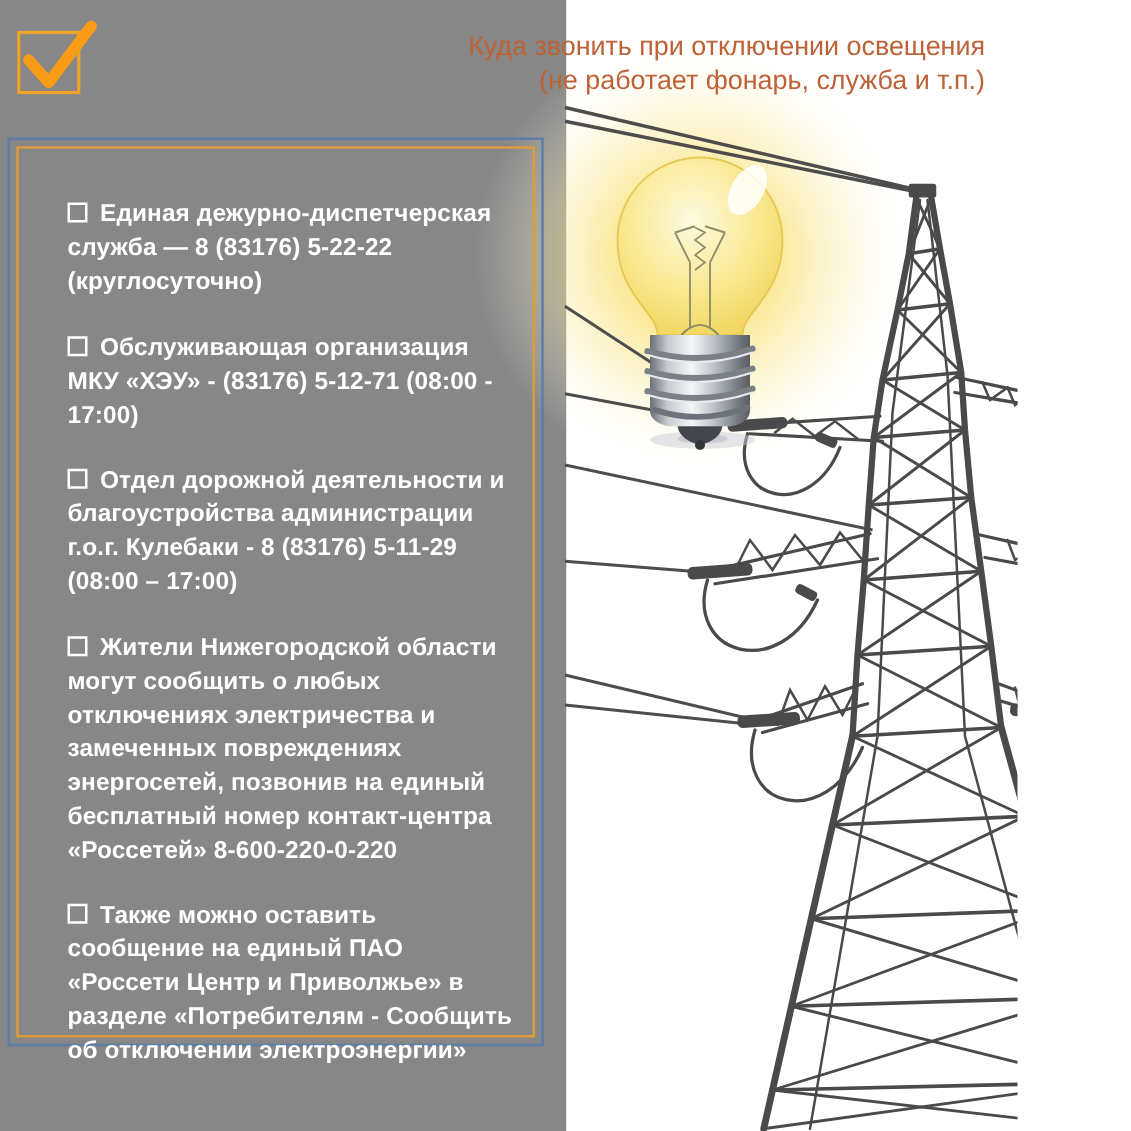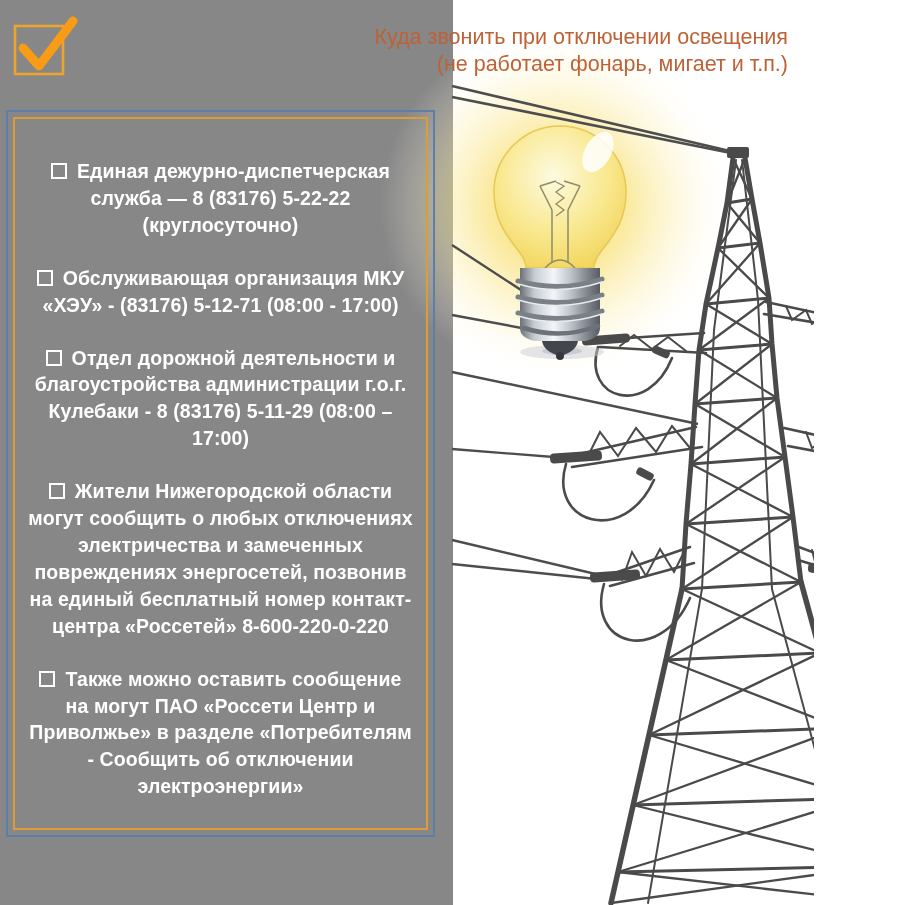--- a/index.html
+++ b/index.html
@@ -16,22 +16,22 @@
   .check-icon { position:absolute; left:10px; top:14px; width:72px; height:66px; }
   .info-panel {
     position:absolute; left:6px; top:110px; width:425px; height:723px;
     border:2px solid #5d7ea7; background:transparent;
   }
   .info-panel .inner-frame {
     position:absolute; left:5px; top:5px; right:5px; bottom:5px;
     border:2px solid #dd9c3a;
   }
   .panel-text {
-    position:absolute; left:20px; right:20px; top:46px;
-    display:flex; flex-direction:column; gap:26px;text-align:center;
+    position:absolute; left:46px; right:20px; top:46px;
+    display:flex; flex-direction:column; gap:26px;
   }
   .panel-text p {
     margin:0; color:#ffffff; font-weight:bold; font-size:19.5px;
     line-height:1.38; letter-spacing:0.1px;
   }
   .bullet {
     display:inline-block; width:12px; height:12px;
     border:2.5px solid #ffffff; margin-right:10px;
     transform:translateY(1px);
   }
@@ -226,27 +226,27 @@
     </g>
   </svg>
 
   <svg class="check-icon" viewBox="0 0 72 66" aria-hidden="true">
     <rect x="5" y="12" width="48" height="48" fill="none" stroke="#eda32c" stroke-width="2.6"></rect>
     <path d="M 13,34 L 29,52 L 63,7" fill="none" stroke="#f89b16" stroke-width="9" stroke-linecap="round" stroke-linejoin="round"></path>
   </svg>
 
   <div class="title">
     <div>Куда звонить при отключении освещения</div>
-    <div>(не работает фонарь, мигает и т.п.)</div>
+    <div>(не работает фонарь, служба и т.п.)</div>
   </div>
 
   <div class="info-panel">
     <div class="inner-frame"></div>
     <div class="panel-text">
       <p><span class="bullet"></span><span>Единая дежурно-диспетчерская служба — 8 (83176) 5-22-22 (круглосуточно)</span></p>
       <p><span class="bullet"></span><span>Обслуживающая организация МКУ «ХЭУ» - (83176) 5-12-71 (08:00 - 17:00)</span></p>
       <p><span class="bullet"></span><span>Отдел дорожной деятельности и благоустройства администрации г.о.г. Кулебаки - 8 (83176) 5-11-29 (08:00 – 17:00)</span></p>
       <p><span class="bullet"></span><span>Жители Нижегородской области могут сообщить о любых отключениях электричества и замеченных повреждениях энергосетей, позвонив на единый бесплатный номер контакт-центра «Россетей» 8-600-220-0-220</span></p>
-      <p><span class="bullet"></span><span>Также можно оставить сообщение на могут ПАО «Россети Центр и Приволжье» в разделе «Потребителям - Сообщить об отключении электроэнергии»</span></p>
+      <p><span class="bullet"></span><span>Также можно оставить сообщение на единый ПАО «Россети Центр и Приволжье» в разделе «Потребителям - Сообщить об отключении электроэнергии»</span></p>
     </div>
   </div>
 
 </div>
 
 </body></html>

